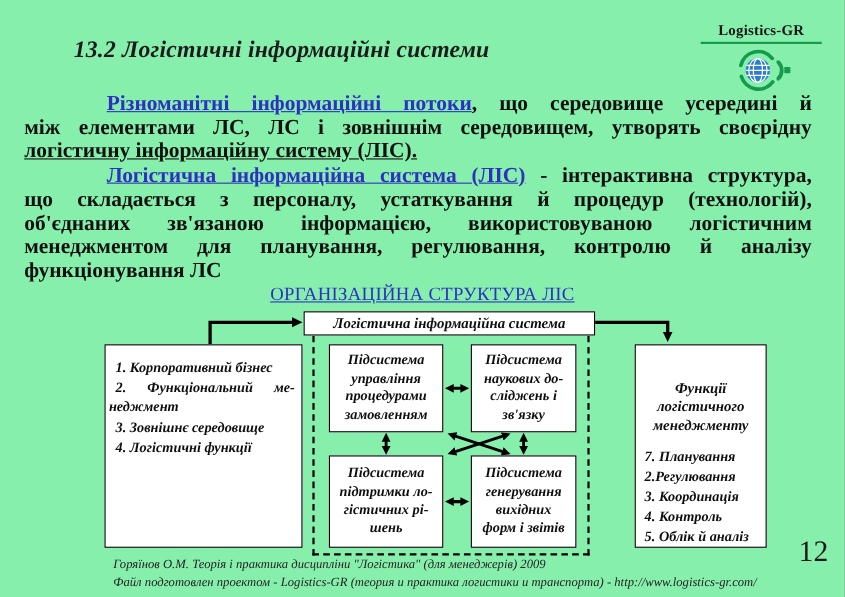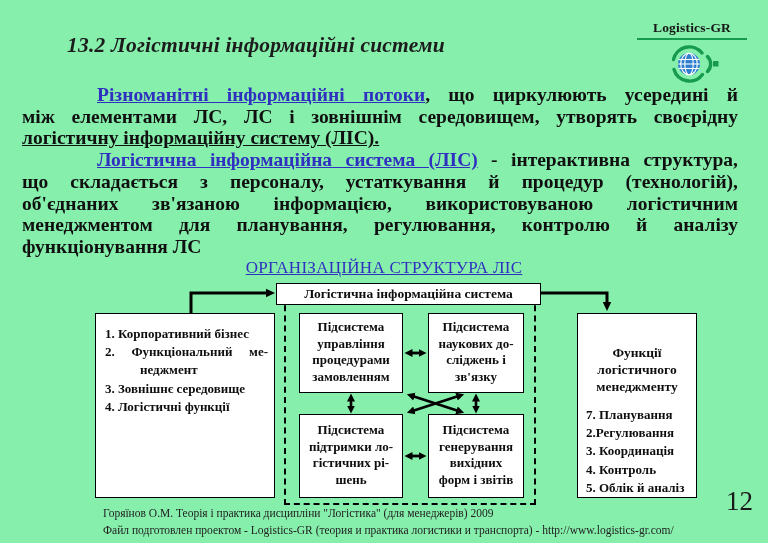--- a/index.html
+++ b/index.html
@@ -32,21 +32,21 @@
   .ind{display:inline-block;width:75px;}
   .blue-link{color:var(--accent_blue,#3030c0);text-decoration:underline;}
   .ul{text-decoration:underline;}
   
   .diagram-heading{
     position:absolute;left:0;top:258px;width:768px;text-align:center;
     font-size:17px;font-weight:normal;letter-spacing:.3px;
     color:var(--accent_blue,#3030c0);text-decoration:underline;
   }
   
-  .diagram{position:absolute;left:0;top:280px;width:607px;height:232px;}
+  .diagram{position:absolute;left:0;top:280px;width:607px;height:232px;font-style:italic;}
   .arrows{position:absolute;left:0;top:0;z-index:2;}
   .dashed{
     position:absolute;left:284px;top:15px;width:252px;height:210px;
     border:2px dashed #000;box-sizing:border-box;z-index:1;background:transparent;
   }
   .dbox{
     position:absolute;border:1.5px solid #000;background:#fff;box-sizing:border-box;
     font-weight:bold;color:#0e0e0e;z-index:3;
   }
   .lis-box{left:276px;top:3px;width:265px;height:22px;font-size:13.5px;
@@ -55,26 +55,26 @@
   .box-tl{left:299px;top:33px;width:104px;height:80px;}
   .box-tr{left:428px;top:33px;width:96px;height:80px;}
   .box-bl{left:299px;top:134px;width:104px;height:84px;padding-top:7px;}
   .box-br{left:428px;top:134px;width:96px;height:84px;padding-top:7px;}
   .env-box{left:95px;top:33px;width:180px;height:185px;}
   .fun-box{left:552px;top:33px;width:120px;height:185px;margin-left:25px;}
   .box-title{text-align:center;font-size:13.5px;line-height:17px;margin-top:30px;}
   .box-list{font-size:13px;line-height:18.2px;margin-top:11px;padding:0 4px 0 3px;}
   .lline{padding-left:6px;white-space:nowrap;}
   .lline.jline{text-align:justify;text-align-last:justify;white-space:normal;padding-right:2px;}
-  .lline.hang{padding-left:0;margin-left:41px;}
+  .lline.hang{padding-left:0;}
   .rline{padding-left:5px;white-space:nowrap;}
   .subline{white-space:nowrap;}
   
   .page-num{position:absolute;right:15px;top:486px;font-size:27px;color:#1a1a1a;}
-  .footer{position:absolute;left:103px;top:505px;font-size:11.5px;line-height:16.5px;color:#222;}
+  .footer{position:absolute;left:103px;top:505px;font-size:11.5px;line-height:16.5px;color:#222;font-style:italic;}
   .footer-url{color:#222;text-decoration:none;}
 </style>
 </head>
 <body>
 
 <div class="slide">
 
   <div class="logo">
     <span class="logo-text">Logistics-GR</span>
     <svg class="logo-globe" width="74" height="44" viewBox="0 0 74 44">
@@ -92,21 +92,21 @@
         <path d="M52.5,14.5 A10.5,10.5 0 0 1 52.5,29.5"></path>
       </g>
       <rect class="gfill" x="58" y="19" width="5.5" height="5.5" rx="0.5"></rect>
     </svg>
   </div>
 
   <div class="title">13.2 Логістичні інформаційні системи</div>
 
   <div class="textblock">
     <div class="para">
-      <div class="pline"><span class="ind"></span><span class="blue-link">Різноманітні інформаційні потоки</span><span>, що циркулюють усередині й</span></div>
+      <div class="pline"><span class="ind"></span><span class="blue-link">Різноманітні інформаційні потоки</span><span>, що середовище усередині й</span></div>
       <div class="pline">між елементами ЛС, ЛС і зовнішнім середовищем, утворять своєрідну</div>
       <div class="pline lastline"><span class="ul">логістичну інформаційну систему (ЛІС).</span></div>
     </div>
     <div class="para">
       <div class="pline"><span class="ind"></span><span class="blue-link">Логістична інформаційна система (ЛІС)</span><span> - інтерактивна структура,</span></div>
       <div class="pline">що складається з персоналу, устаткування й процедур (технологій),</div>
       <div class="pline">об'єднаних зв'язаною інформацією, використовуваною логістичним</div>
       <div class="pline">менеджментом для планування, регулювання, контролю й аналізу</div>
       <div class="pline lastline">функціонування ЛС</div>
     </div>

